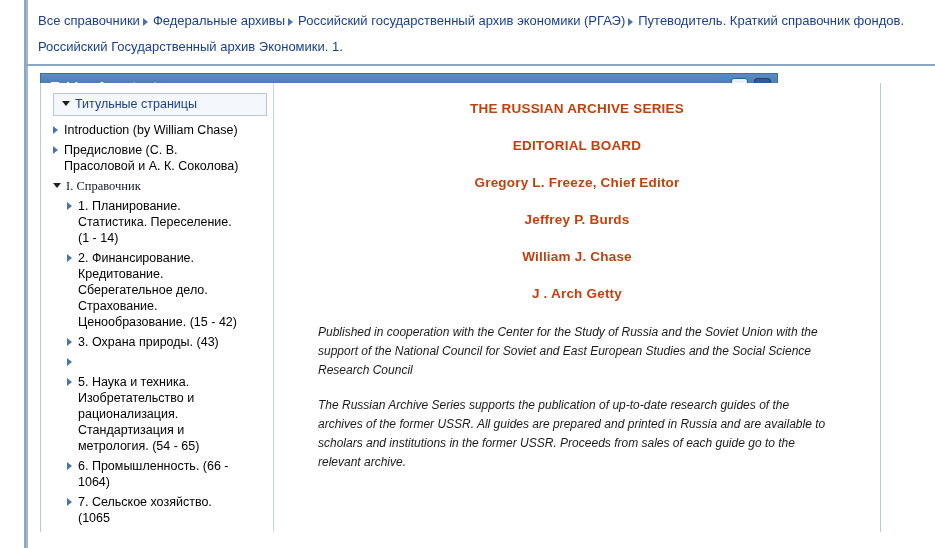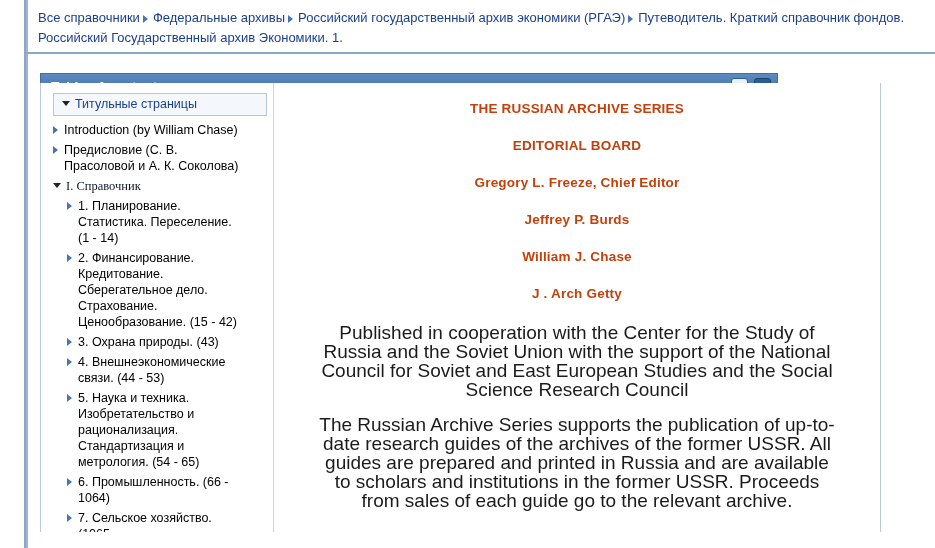--- a/index.html
+++ b/index.html
@@ -43,21 +43,21 @@
   
   .breadcrumb-wrap {
     position: absolute;
     left: 26px;
     top: 0;
     width: 909px;
     padding: 8px 10px 6px 12px;
     box-sizing: border-box;
   }
   .breadcrumb {
-    line-height: 20px;
+    line-height: 26px;
     font-size: 13px;
     color: #2b2b2b;
   }
   .breadcrumb a {
     color: #1a3f8f;
     text-decoration: none;
   }
   .bc-arrow {
     display: inline-block;
     width: 0; height: 0;
@@ -232,24 +232,25 @@
   .doc .h-center {
     text-align: center;
     font-weight: bold;
     font-size: 13.5px;
     color: #c2410c;
     margin: 0 0 22px 0;
     letter-spacing: .2px;
   }
   .doc p {
     margin: 0 0 16px 0;
-    text-align: center;
+    text-align: left;
     line-height: 19px;
-    font-size: 19px;
+    font-size: 12px;
     color: #1b1b1b;
+    font-style: italic;
   }
 </style>
 </head>
 <body>
 
 <div class="page">
 
   <div class="left-rail">
     <div class="rail-line"></div>
   </div>
@@ -292,21 +293,21 @@
       <a class="toc-item lvl2" href="#">
         <span class="caret-right"></span><span class="lbl">1. Планирование. Статистика. Переселение. (1 - 14)</span>
       </a>
       <a class="toc-item lvl2" href="#">
         <span class="caret-right"></span><span class="lbl">2. Финансирование. Кредитование. Сберегательное дело. Страхование. Ценообразование. (15 - 42)</span>
       </a>
       <a class="toc-item lvl2" href="#">
         <span class="caret-right"></span><span class="lbl">3. Охрана природы. (43)</span>
       </a>
       <a class="toc-item lvl2" href="#">
-        <span class="caret-right"></span><span class="lbl">4. Внешнеэкономические связи. (44 - 53)</span>
+        <span class="caret-right"></span>
       </a>
       <a class="toc-item lvl2" href="#">
         <span class="caret-right"></span><span class="lbl">5. Наука и техника. Изобретательство и рационализация. Стандартизация и метрология. (54 - 65)</span>
       </a>
       <a class="toc-item lvl2" href="#">
         <span class="caret-right"></span><span class="lbl">6. Промышленность. (66 - 1064)</span>
       </a>
       <a class="toc-item lvl2" href="#">
         <span class="caret-right"></span><span class="lbl">7. Сельское хозяйство. (1065</span>
       </a>

